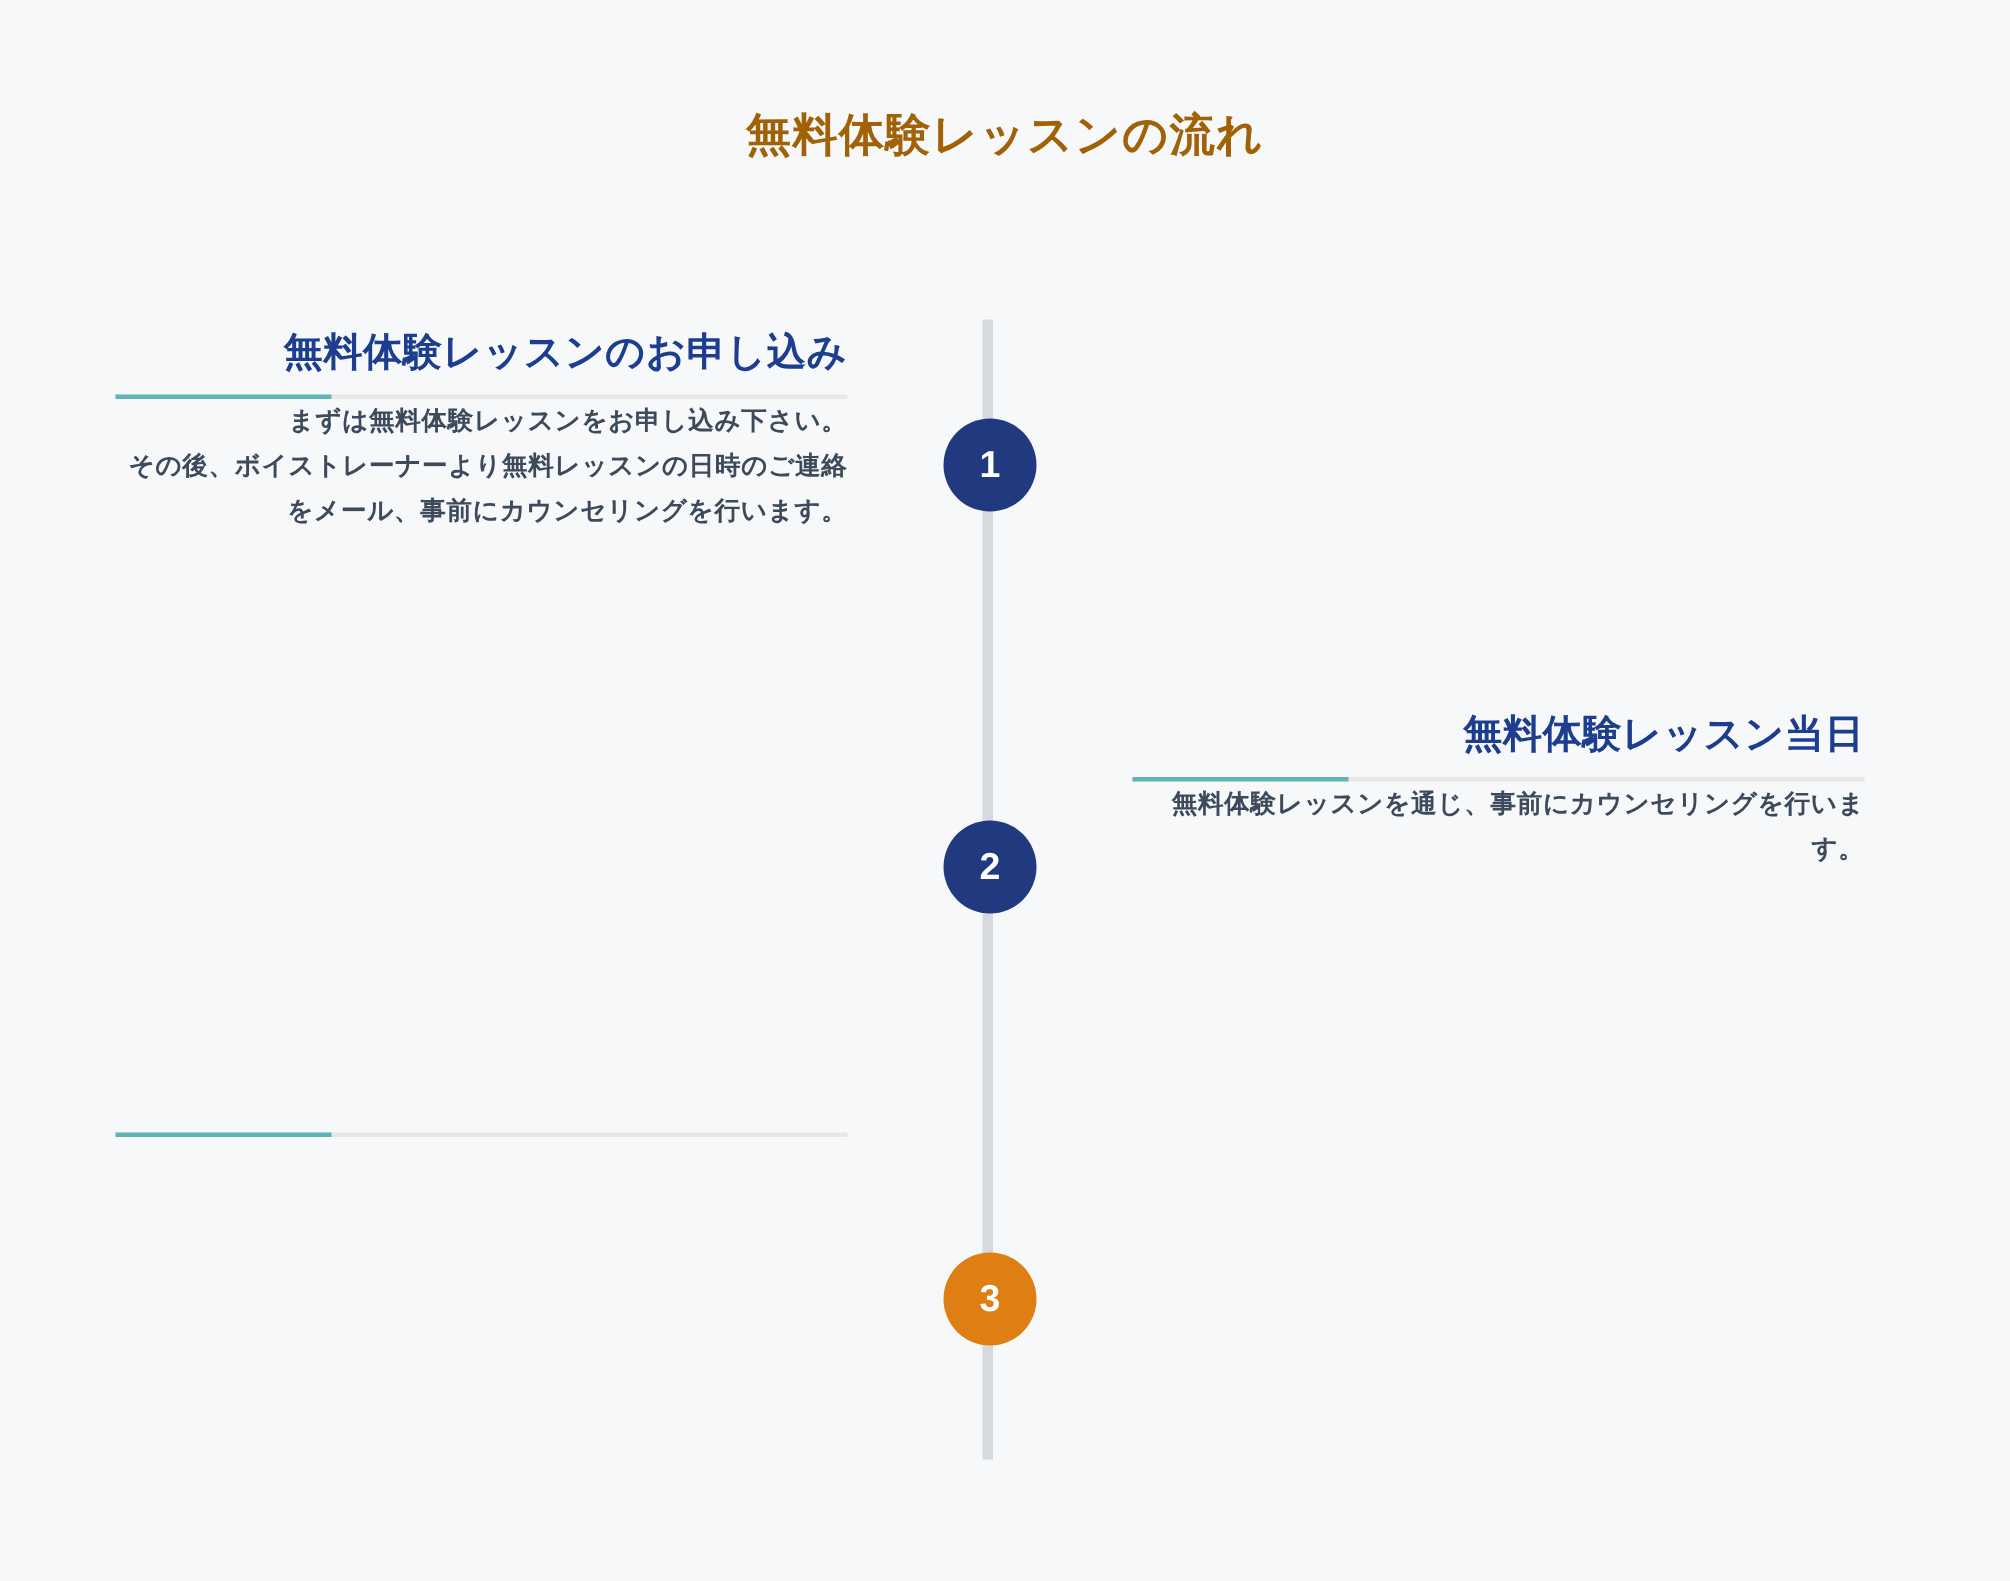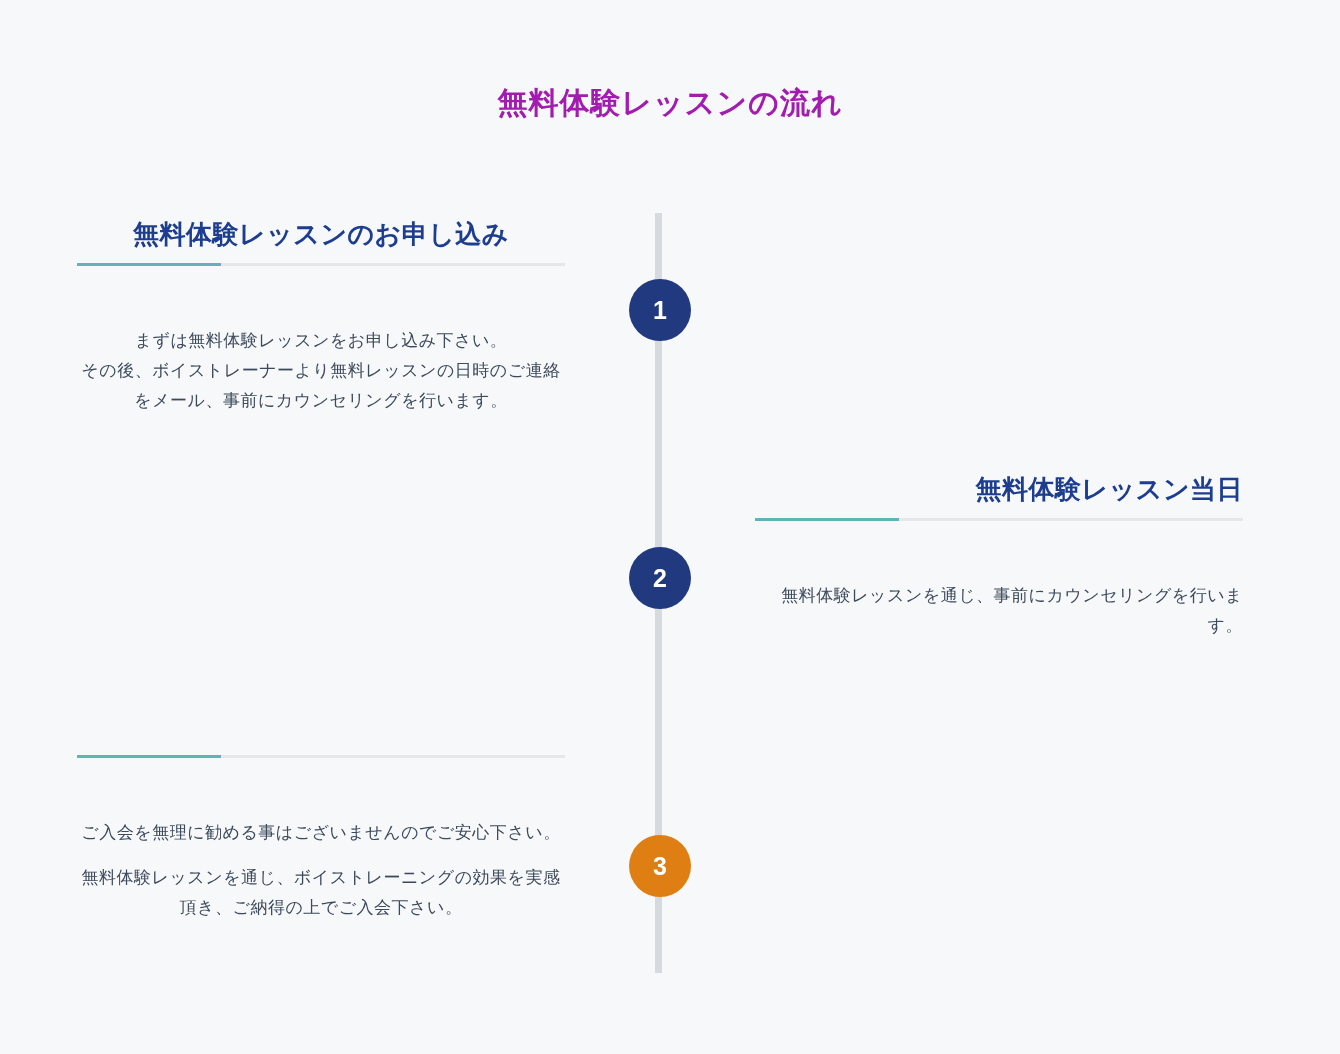--- a/index.html
+++ b/index.html
@@ -10,31 +10,31 @@
   .canvas {
     position: relative;
     width: 1340px;
     height: 1054px;
     background: #f7f8fa;
     overflow: hidden;
     font-family: "Liberation Sans", "DejaVu Sans", sans-serif;
   }
   .page-title {
     position: absolute;
-    top: 84px;
+    top: 72px;
     left: 0;
     width: 100%;
     margin: 0;
     text-align: center;
     font-family: "Liberation Serif", "DejaVu Serif", serif;
     font-size: 30px;
     line-height: 38px;
     font-weight: 700;
     letter-spacing: 1px;
-    color: #a21caf;
+    color: #a16207;
   }
   .tl-line {
     position: absolute;
     left: 655px;
     top: 213px;
     width: 7px;
     height: 760px;
     background: #d6d9de;
   }
   .badge {
@@ -76,29 +76,28 @@
   }
   .rule .accent {
     position: absolute;
     left: 0;
     top: 0;
     width: 144px;
     height: 3px;
     background: #60b3b6;
   }
   .step-body {
-    margin-top: 60px;
     font-size: 17px;
     line-height: 30px;
-    font-weight: 400;
+    font-weight: 700;
     color: #3d4a5c;
     letter-spacing: 0.5px;
   }
   .step-body p { margin: 0; }
-  .align-right { text-align: center; }
+  .align-right { text-align: right; }
   .align-left  { text-align: right; }
   #step1 { left: 77px;  top: 218px; }
   #step2 { left: 755px; top: 473px; }
   #step3 { left: 77px;  top: 755px; }
   #step3 .step-body p + p { margin-top: 15px; }
 </style>
 </head>
 <body>
 
 <div class="canvas">
@@ -129,19 +128,15 @@
     </div>
     <div class="step-body">
       <p>無料体験レッスンを通じ、事前にカウンセリングを行います。</p>
     </div>
   </section>
 
   <section id="step3" class="step align-right">
     <div class="rule">
       <span class="accent"></span>
     </div>
-    <div class="step-body">
-      <p>ご入会を無理に勧める事はございませんのでご安心下さい。</p>
-      <p>無料体験レッスンを通じ、ボイストレーニングの効果を実感頂き、ご納得の上でご入会下さい。</p>
-    </div>
   </section>
 
 </div>
 
 </body></html>

